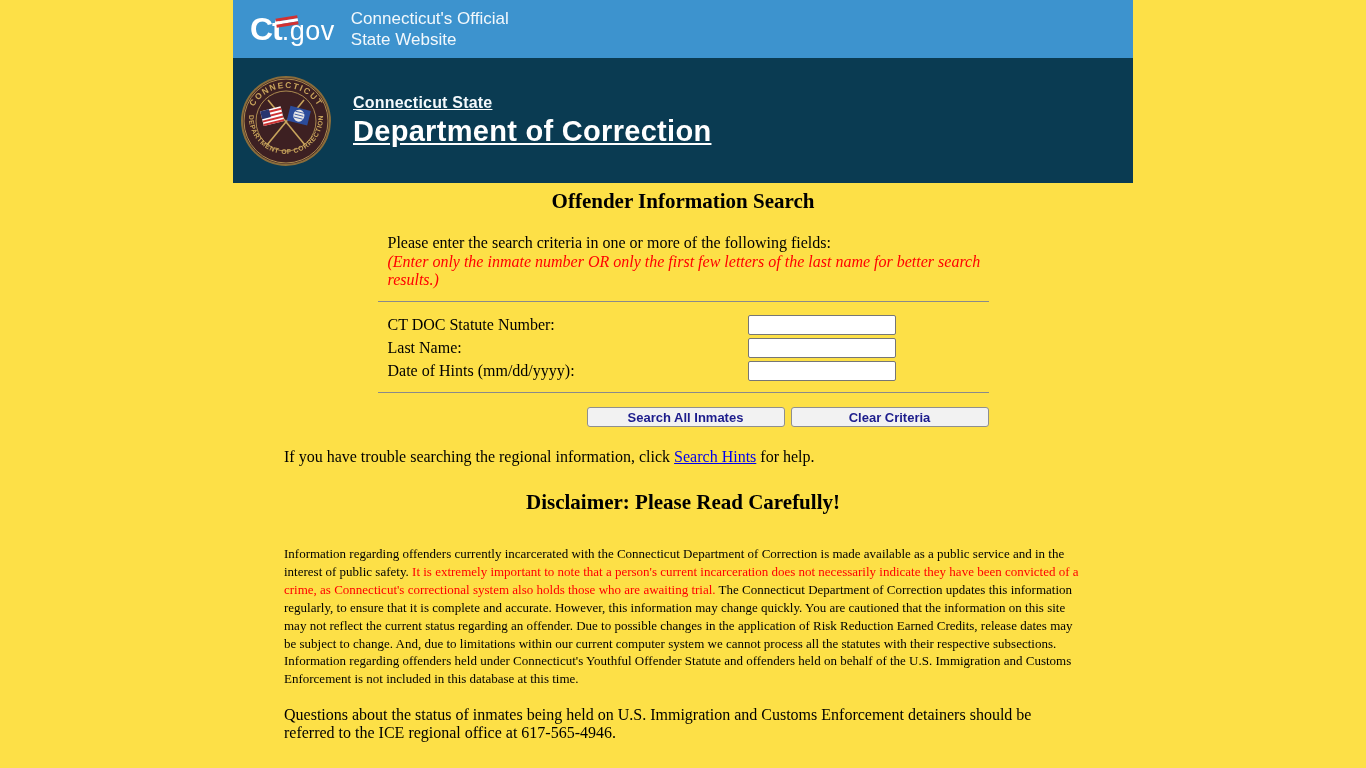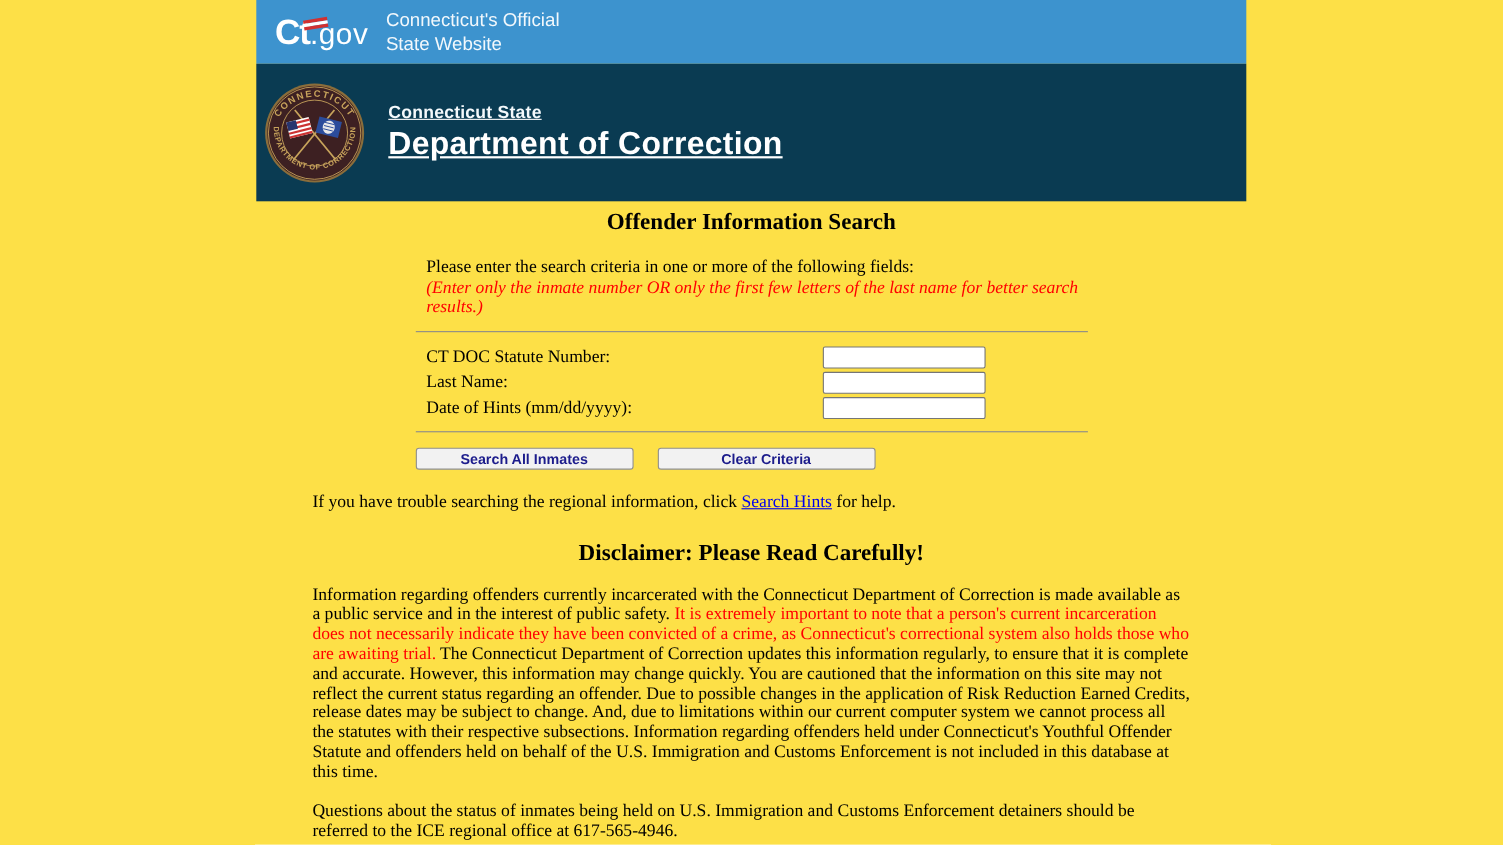--- a/index.html
+++ b/index.html
@@ -37,30 +37,30 @@
   .form-area { width: 611px; margin: 20px auto 0; }
   .instructions { font-size: 16px; line-height: 18px; margin-left: 10px; }
   .note { font-size: 16px; line-height: 18px; margin: 1px 0 0 10px; color: #FF0000; max-width: 596px; font-style: italic; }
   .rule { border: none; border-top: 1px solid #8a8a8a; height: 0; margin-top: 12px; }
   .form-table { margin: 11px 0 0 10px; border-collapse: collapse; }
   .form-table td { padding: 0; height: 23px; vertical-align: middle; }
   .td-label { width: 360px; font-size: 16px; }
   .form-table input { width: 148px; height: 20px; border: 1px solid #767676; border-radius: 2px;
     background: #fff; font: 13px "Liberation Sans", sans-serif; padding: 0 3px; display: block; }
   .rule2 { margin-top: 10px; }
-  .buttons { margin-top: 14px; display: flex; justify-content: flex-start; gap: 22px; }
+  .buttons { margin-top: 14px; display: flex; justify-content: flex-end; gap: 6px; }
   .btn { width: 198px; height: 20px; background: #F2F2F2; border: 1px solid #8f8f8f; border-radius: 3px;
     color: #1C1C8C; font-family: "Liberation Sans", sans-serif; font-size: 13px; font-weight: 700;
     line-height: 17px; cursor: pointer; }
   .help { margin-top: 21px; padding: 0 51px; font-size: 16px; line-height: 18px; }
   .help a { color: #0000EE; text-decoration: underline; cursor: pointer; }
 
   
   .disclaimer-title { font-size: 21px; font-weight: 700; text-align: center; margin-top: 24px; }
-  .disc-p { margin-top: 17px; padding: 0 51px; font-size: 16px; line-height: 17.9px; }
+  .disc-p { margin-top: 30px; padding: 0 51px; font-size: 13px; line-height: 17.9px; }
   .red { color: #FF0000; }
   .disc-p2 { margin-top: 18px; padding: 0 51px; font-size: 16px; line-height: 17.9px; }
 </style>
 </head>
 <body>
 
 <div class="page">
 
   <div class="band topbar">
     <div class="ctgov-logo">

